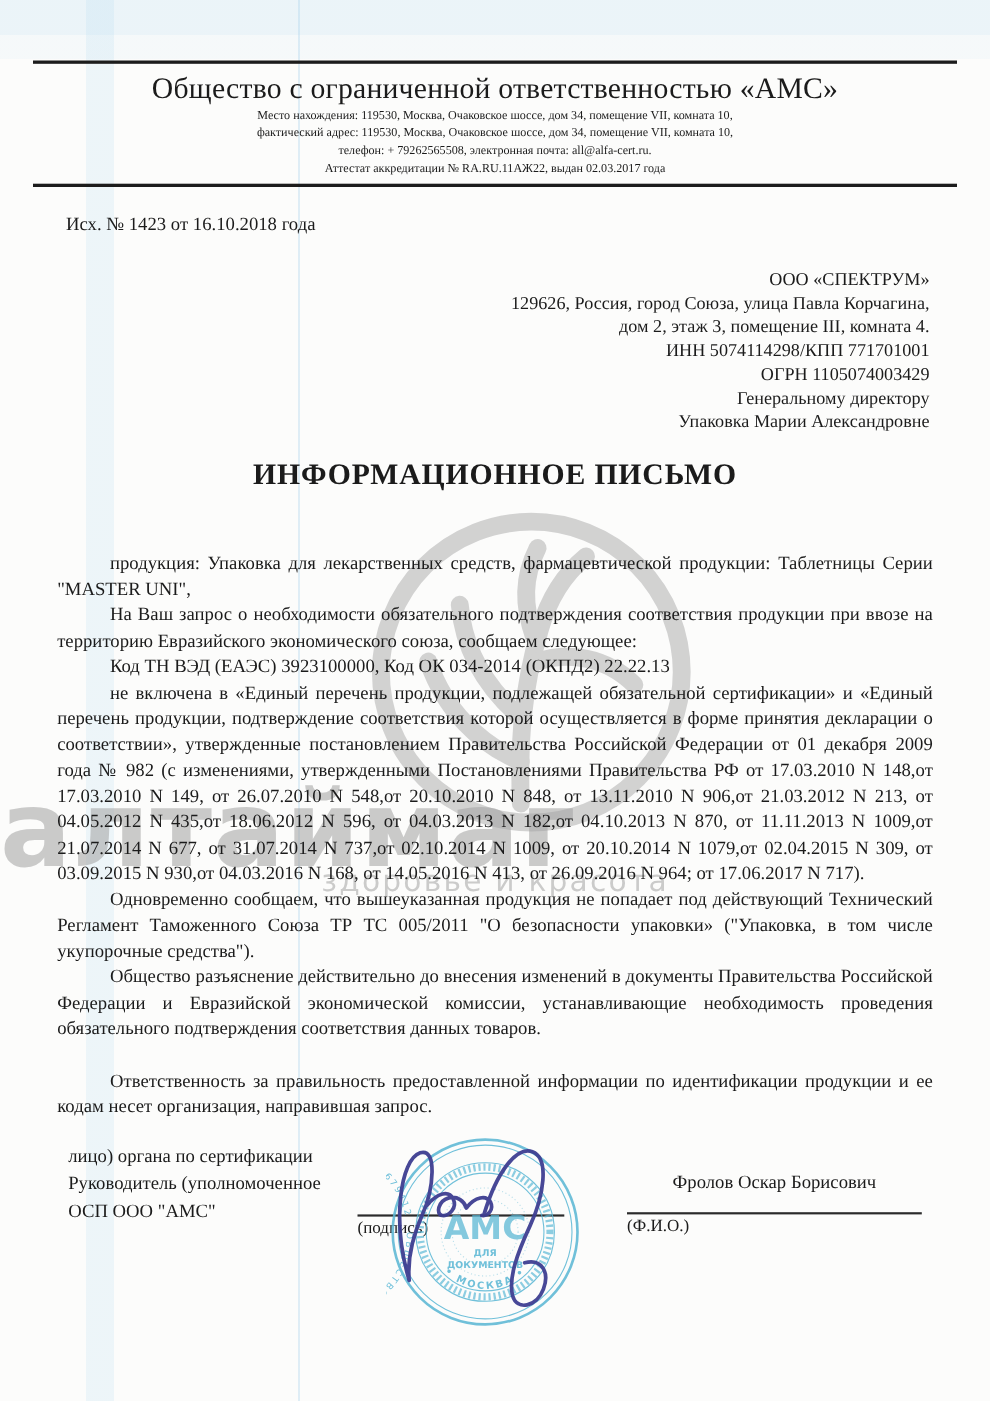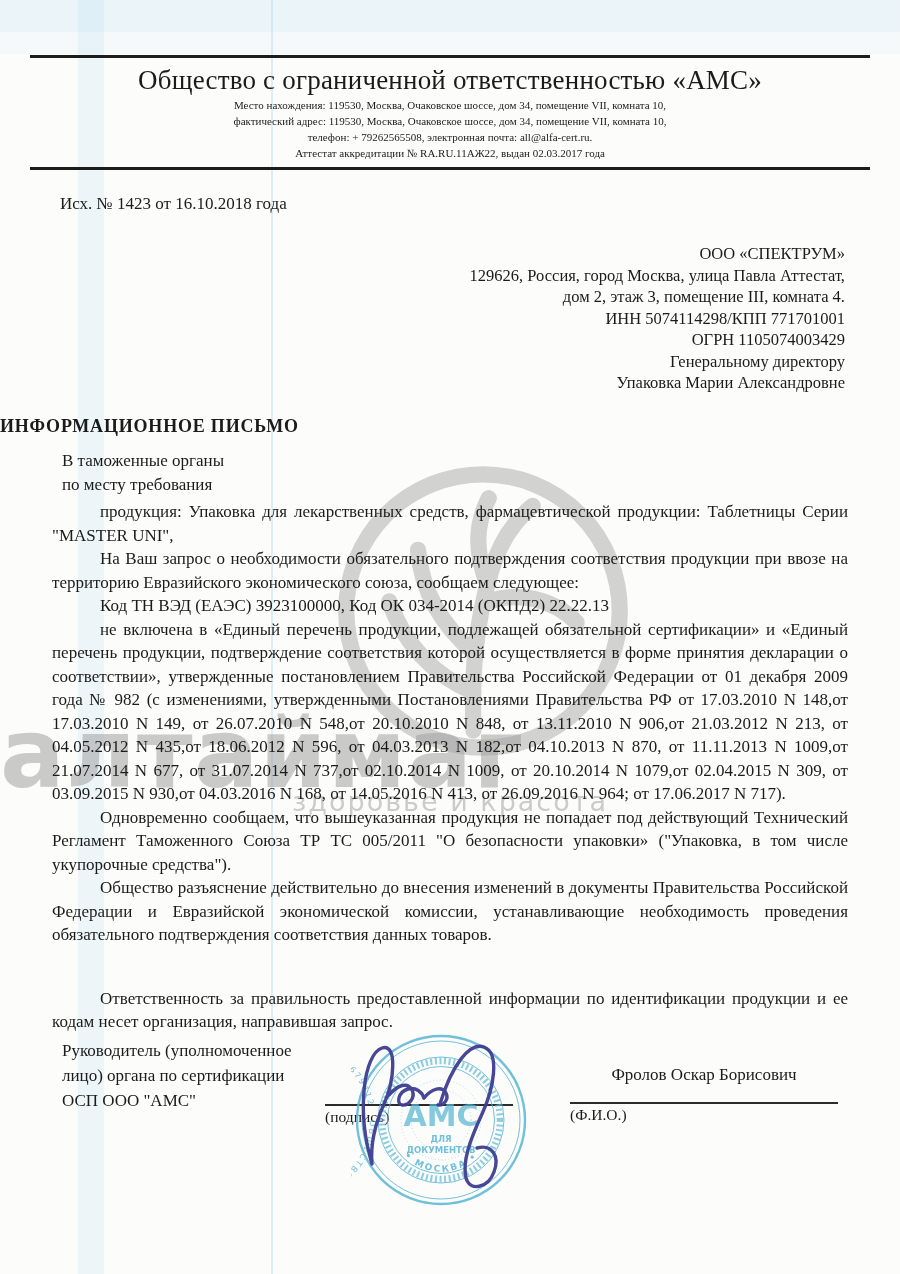--- a/index.html
+++ b/index.html
@@ -13,26 +13,26 @@
     font-family:"Liberation Serif","DejaVu Serif",serif;
   }
   
   .letterhead{position:absolute;left:30px;right:30px;top:55px;border-top:3px solid #1c1c1c;border-bottom:3px solid #1c1c1c;padding:5px 0 6px 0;text-align:center;}
   .letterhead .lh-title{font-size:27px;font-weight:normal;line-height:34px;letter-spacing:.2px;}
   .letterhead .lh-line{font-size:11px;line-height:16px;}
   
   .reference{position:absolute;left:60px;top:194px;font-size:17px;}
   .recipient{position:absolute;right:55px;top:243px;text-align:right;font-size:16.5px;line-height:21.5px;}
   
-  .doc-title{position:absolute;left:0;right:0;top:416px;font-size:18px;font-weight:bold;letter-spacing:.8px;z-index:2;font-family:Liberation Serif, serif;}
+  .doc-title{position:absolute;left:0;right:0;top:416px;text-align:center;font-size:27px;font-weight:bold;letter-spacing:.8px;z-index:2;font-family:Liberation Serif, serif;}
   .addressee{position:absolute;left:62px;top:449px;font-size:17px;line-height:23.5px;z-index:2;}
   
   .body-text{position:absolute;left:52px;top:500px;width:796px;font-size:17px;line-height:23.5px;text-align:justify;z-index:2;}
   .body-text p{margin:0;text-indent:48px;}
-  .body-text p:last-child{margin-top:40px;}
+  .body-text p:last-child{margin-top:24px;}
   
   .watermark{position:absolute;z-index:1;pointer-events:none;}
   .wm-logo{left:330px;top:458px;width:306px;height:306px;opacity:.5;}
   .wm-brand{left:0;right:0;top:706px;text-align:left;font-family:"DejaVu Sans","Liberation Sans",sans-serif;font-weight:bold;font-size:96px;line-height:96px;color:#a2a2a2;opacity:.55;letter-spacing:1px;}
   .wm-tagline{left:0;right:0;top:786px;text-align:center;font-family:"DejaVu Sans","Liberation Sans",sans-serif;font-size:27px;color:#ababab;opacity:.6;letter-spacing:2px;}
   
   .sig-block{position:absolute;left:62px;top:1038px;right:60px;height:110px;z-index:2;font-size:17px;}
   .sig-left{position:absolute;left:0;top:0;width:290px;line-height:25px;}
   .sig-mid{position:absolute;left:263px;top:0;width:188px;}
   .sig-mid .rule,.sig-right .rule{border-top:2px solid #2b2b2b;}
@@ -71,49 +71,45 @@
         <div class="lh-line">фактический адрес: 119530, Москва, Очаковское шоссе, дом 34, помещение VII, комната 10,</div>
         <div class="lh-line">телефон: + 79262565508, электронная почта: all@alfa-cert.ru.</div>
         <div class="lh-line">Аттестат аккредитации № RA.RU.11АЖ22, выдан 02.03.2017 года</div>
       </div>
   </div>
 
   <div class="reference">Исх. № 1423 от 16.10.2018 года</div>
 
   <div class="recipient">
       <div>ООО «СПЕКТРУМ»</div>
-      <div>129626, Россия, город Москва, улица Павла Аттестат,</div>
+      <div>129626, Россия, город Союза, улица Павла Корчагина,</div>
       <div>дом 2, этаж 3, помещение III, комната 4.</div>
       <div>ИНН 5074114298/КПП 771701001</div>
       <div>ОГРН 1105074003429</div>
       <div>Генеральному директору</div>
       <div>Упаковка Марии Александровне</div>
     </div>
 
   <div class="doc-title">ИНФОРМАЦИОННОЕ ПИСЬМО</div>
 
-  <div class="addressee">
-      <div>В таможенные органы</div>
-      <div>по месту требования</div>
-    </div>
 
   <div class="body-text">
       <p>продукция: Упаковка для лекарственных средств, фармацевтической продукции: Таблетницы Серии "MASTER UNI",</p>
       <p>На Ваш запрос о необходимости обязательного подтверждения соответствия продукции при ввозе на территорию Евразийского экономического союза, сообщаем следующее:</p>
       <p>Код ТН ВЭД (ЕАЭС) 3923100000, Код ОК 034-2014 (ОКПД2) 22.22.13</p>
       <p>не включена в «Единый перечень продукции, подлежащей обязательной сертификации» и «Единый перечень продукции, подтверждение соответствия которой осуществляется в форме принятия декларации о соответствии», утвержденные постановлением Правительства Российской Федерации от 01 декабря 2009 года № 982 (с изменениями, утвержденными Постановлениями Правительства РФ от 17.03.2010 N 148,от 17.03.2010 N 149, от 26.07.2010 N 548,от 20.10.2010 N 848, от 13.11.2010 N 906,от 21.03.2012 N 213, от 04.05.2012 N 435,от 18.06.2012 N 596, от 04.03.2013 N 182,от 04.10.2013 N 870, от 11.11.2013 N 1009,от 21.07.2014 N 677, от 31.07.2014 N 737,от 02.10.2014 N 1009, от 20.10.2014 N 1079,от 02.04.2015 N 309, от 03.09.2015 N 930,от 04.03.2016 N 168, от 14.05.2016 N 413, от 26.09.2016 N 964; от 17.06.2017 N 717).</p>
       <p>Одновременно сообщаем, что вышеуказанная продукция не попадает под действующий Технический Регламент Таможенного Союза ТР ТС 005/2011 "О безопасности упаковки» ("Упаковка, в том числе укупорочные средства").</p>
       <p>Общество разъяснение действительно до внесения изменений в документы Правительства Российской Федерации и Евразийской экономической комиссии, устанавливающие необходимость проведения обязательного подтверждения соответствия данных товаров.</p>
       <p>Ответственность за правильность предоставленной информации по идентификации продукции и ее кодам несет организация, направившая запрос.</p>
     </div>
 
   <div class="sig-block">
     <div class="sig-left">
+        <div>лицо) органа по сертификации</div>
         <div>Руководитель (уполномоченное</div>
-        <div>лицо) органа по сертификации</div>
         <div>ОСП ООО "АМС"</div>
       </div>
     <div class="sig-mid">
       <div class="spacer"></div>
       <div class="rule"></div>
       <div class="sig-caption">(подпись)</div>
     </div>
     <div class="sig-right">
       <div class="name">Фролов Оскар Борисович</div>
       <div class="gap"></div>

